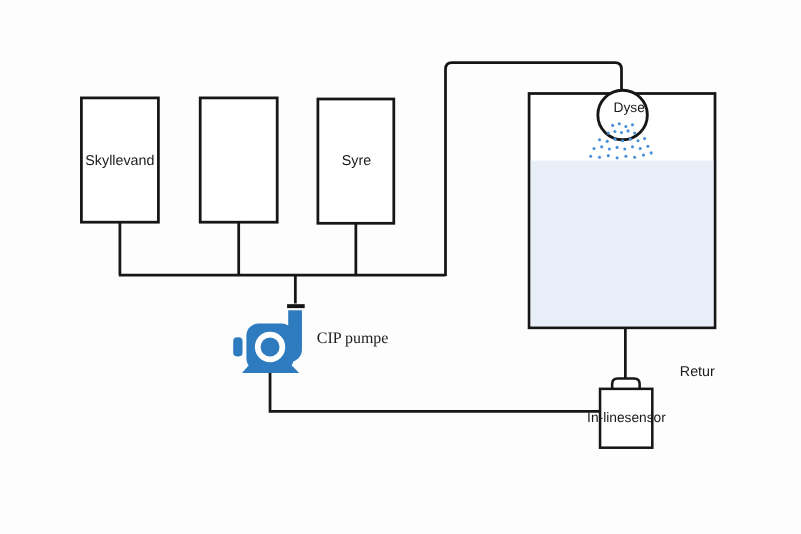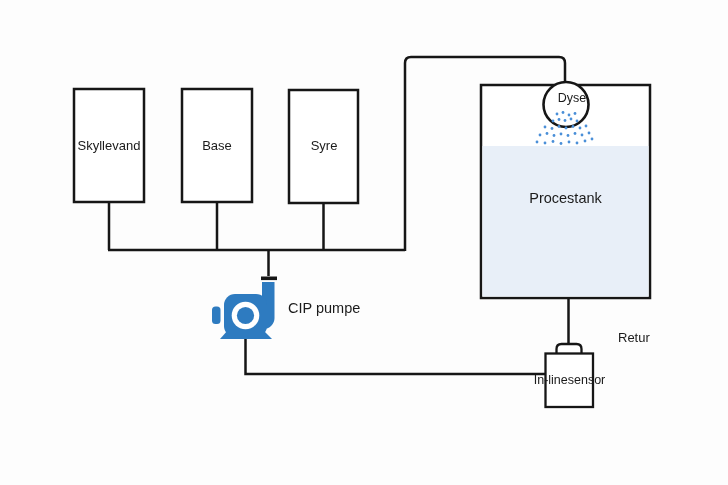--- a/index.html
+++ b/index.html
@@ -89,20 +89,21 @@
     left: 544px;
     top: 91px;
     width: 56px;
     text-align: center;
     font-size: 12.5px;
   }
   .cip-label {
     left: 288px;
     top: 300px;
     font-size: 14.5px;
+    font-family: Liberation Serif, serif;
   }
   .retur-label {
     left: 591px;
     top: 330px;
     font-size: 13px;
     margin-left: 27px;
   }
   .sensor-label {
     left: 546px;
     top: 354px;
@@ -184,24 +185,22 @@
       <rect class="pump-part" x="212" y="306.5" width="8.5" height="17.5" rx="3.5"></rect>
       <circle class="pump-ring" cx="245.5" cy="315.5" r="13.8"></circle>
       <circle class="pump-part" cx="245.5" cy="315.5" r="8.6"></circle>
     </g>
 
     <path class="sensor-shape" d="M556.5,354 V349 Q556.5,344 561.5,344 H576.5 Q581.5,344 581.5,349 V354"></path>
     <rect class="sensor-shape" x="545.5" y="353.5" width="47.5" height="53.5"></rect>
   </svg>
 
   <div class="label tank-label" style="left:74px;">Skyllevand</div>
-  <div class="label tank-label" style="left:182px;">Base</div>
   <div class="label tank-label" style="left:289px;border-radius:30px;">Syre</div>
 
-  <div class="label procestank-label">Procestank</div>
 
   <div class="label dyse-label">Dyse</div>
 
   <div class="label cip-label">CIP pumpe</div>
 
   <div class="label retur-label">Retur</div>
 
   <div class="label sensor-label">
     <span>In-line</span>
     <span>sensor</span>

